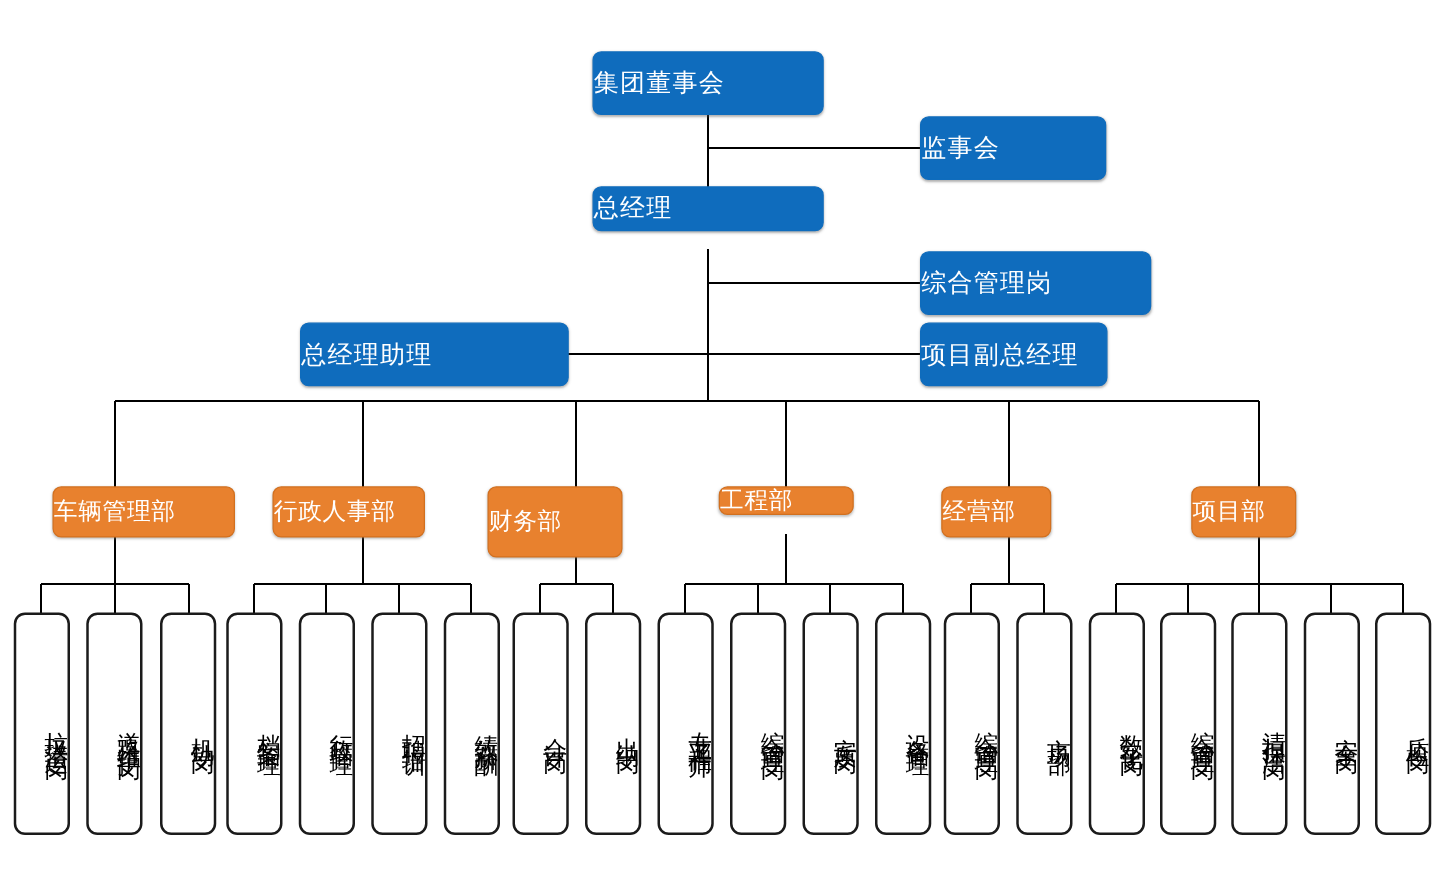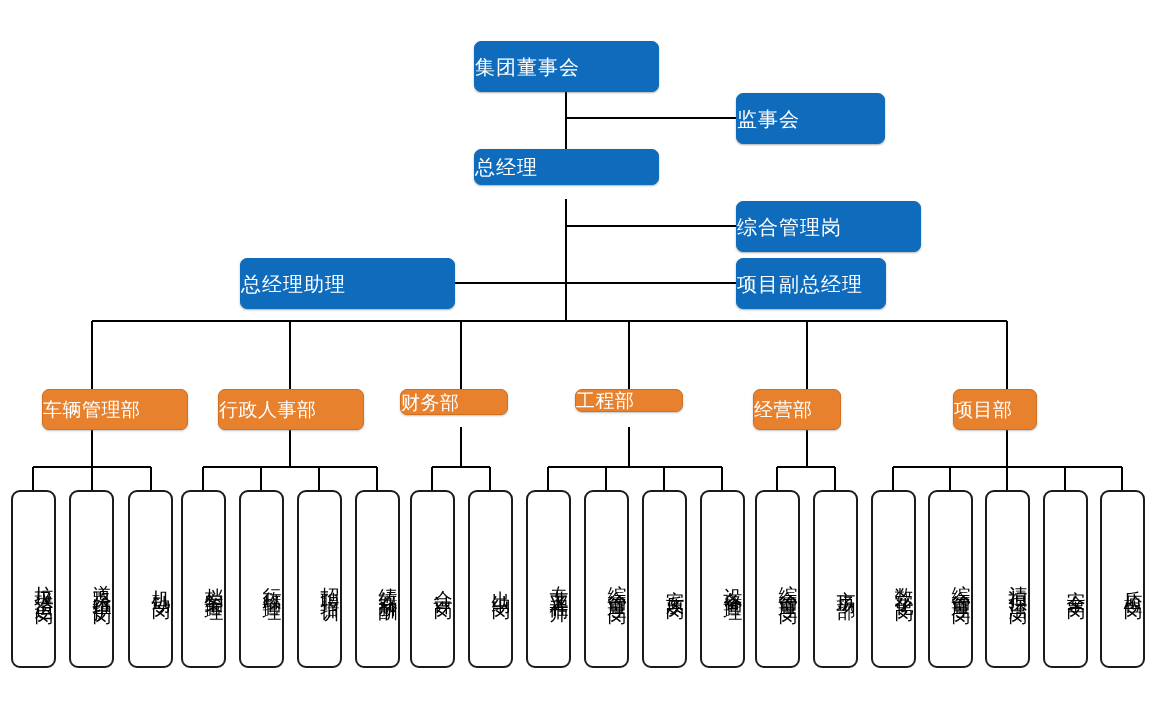--- a/index.html
+++ b/index.html
@@ -152,25 +152,25 @@
   </div>
 
   <div class="node blue" style="left:240px; top:258px; width:215px; height:51px;">
     <span>总经理助理</span>
   </div>
 
   <div class="node orange" style="left:20px; top:389px; width:146px; height:41px;margin-left:22px;">
     <span>车辆管理部</span>
   </div>
 
-  <div class="node orange" style="left:218px; top:389px; width:146px; height:41px;">
+  <div class="node orange" style="left:218px; top:389px; width:122px; height:41px;">
     <span>行政人事部</span>
   </div>
 
-  <div class="node orange" style="left:400px; top:389px; width:108px; height:26px;font-family:Liberation Serif, serif;">
+  <div class="node orange" style="left:390px; top:389px; width:108px; height:57px;font-family:Liberation Serif, serif;">
     <span>财务部</span>
   </div>
 
   <div class="node orange" style="left:575px; top:389px; width:108px; height:23px;">
     <span>工程部</span>
   </div>
 
   <div class="node orange" style="left:753px; top:389px; width:88px; height:41px;">
     <span>经营部</span>
   </div>

